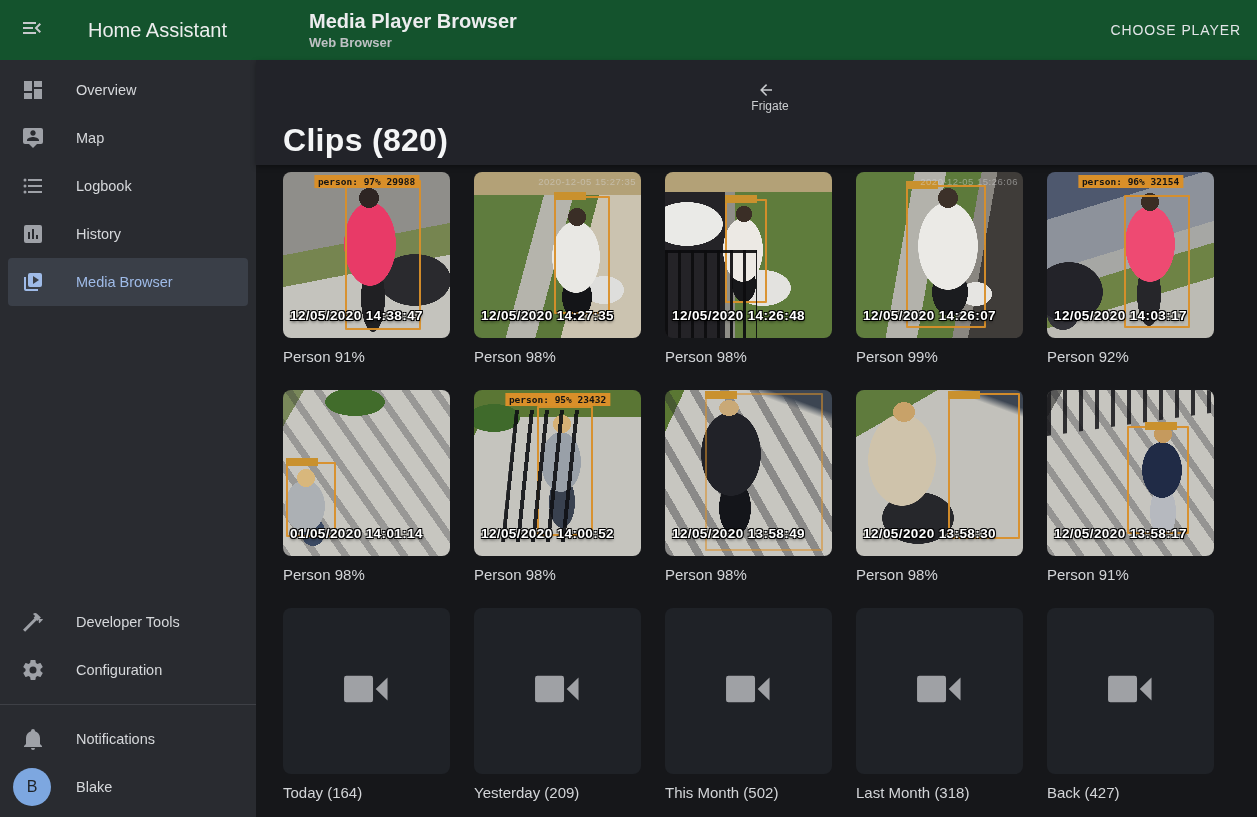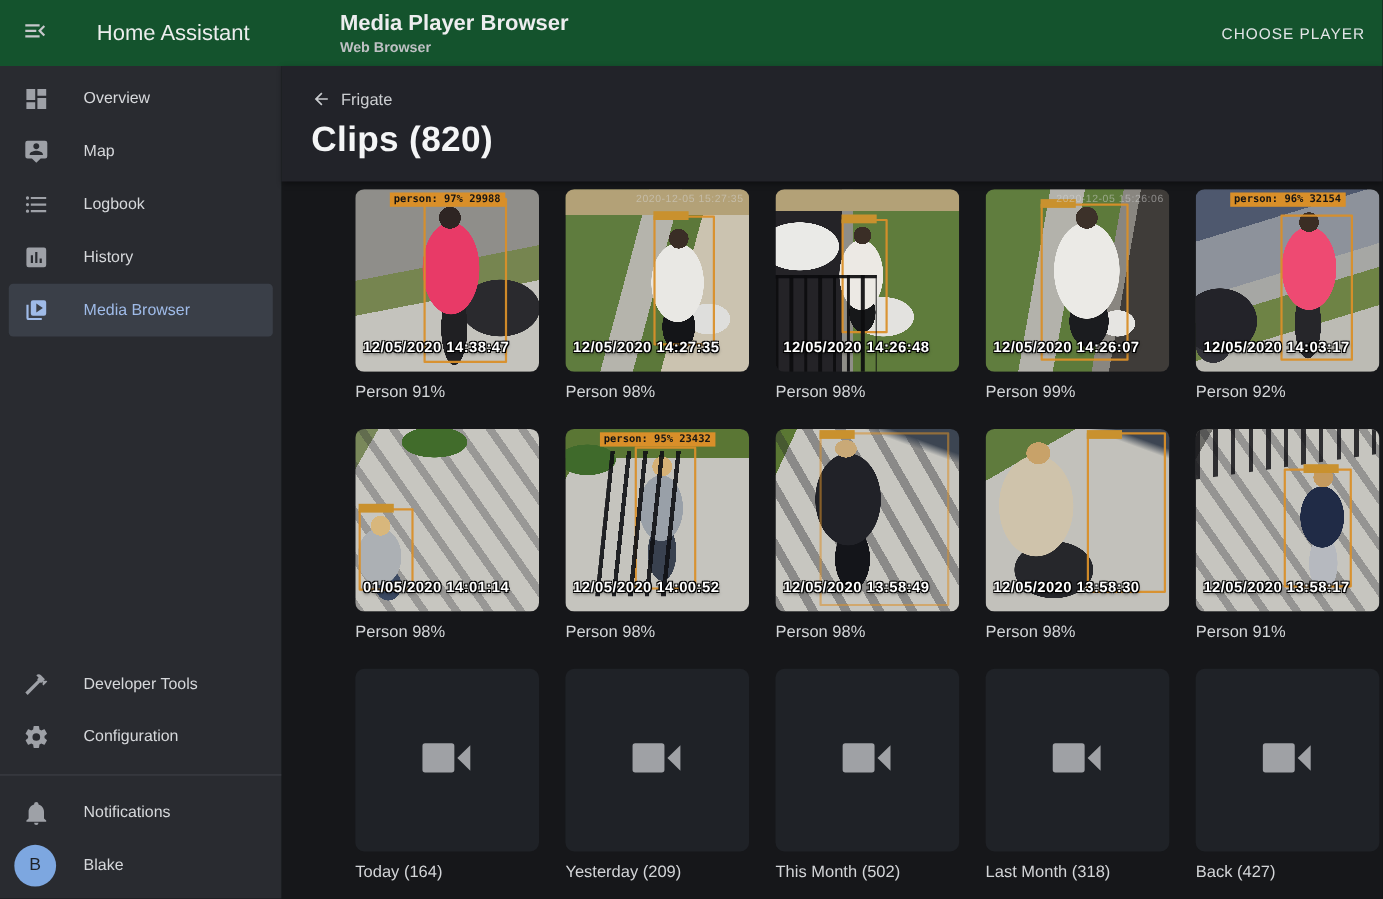--- a/index.html
+++ b/index.html
@@ -54,26 +54,26 @@
     width:38px;height:38px;border-radius:50%;background:var(--avatar);color:#1e2227;
     display:flex;align-items:center;justify-content:center;font-size:16px;font-weight:500;flex:0 0 38px;
   }
   .user-item .nav-label{margin-left:25px;}
   
   .content{flex:1;display:flex;flex-direction:column;min-width:0;}
   .content-header{
     height:105px;flex:0 0 105px;background:#222329;padding-left:27px;
     box-shadow:0 2px 5px rgba(0,0,0,.35);position:relative;z-index:2;
   }
-  .breadcrumb{display:flex;align-items:center;margin-top:21px;cursor:pointer;color:#ccced1;font-size:15px;}
+  .breadcrumb{display:flex;align-items:center;margin-top:21px;cursor:pointer;color:#ccced1;font-size:12px;flex-direction:column;}
   .breadcrumb .icon{width:18px;height:18px;display:flex;margin-right:9px;}
   .breadcrumb .icon svg{width:18px;height:18px;fill:#c9cbce;}
   .page-title{margin:9px 0 0 0;font-size:32px;font-weight:bold;color:#f4f5f6;letter-spacing:.3px;}
   .grid-area{flex:1;background:#16171a;padding:7px 0 0 27px;overflow:hidden;}
-  .grid{display:grid;grid-template-columns:repeat(5,167px);column-gap:24px;row-gap:25px;margin-left:40px;}
+  .grid{display:grid;grid-template-columns:repeat(5,167px);column-gap:24px;row-gap:25px;}
   .card{width:167px;cursor:pointer;}
   .thumb{width:167px;height:166px;border-radius:8px;position:relative;overflow:hidden;background:#202227;}
   .caption{margin-top:10px;font-size:15px;color:#d3d5d8;white-space:nowrap;}
   .folder-thumb{display:flex;align-items:center;justify-content:center;background:#1f2227;}
   .folder-thumb svg{width:58px;height:58px;fill:#9fa1a5;}
   
   .bbox{position:absolute;border:2px solid rgba(217,143,41,.95);border-radius:1px;}
   .chip{
     position:absolute;top:3px;left:50%;transform:translateX(-50%);
     background:var(--bbox);color:#141414;font-family:"DejaVu Sans Mono",monospace;

